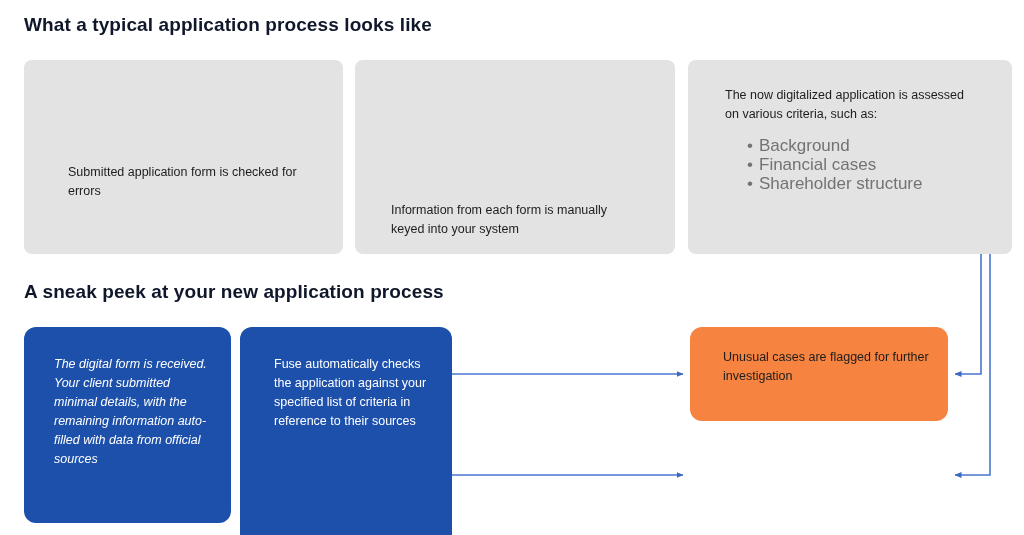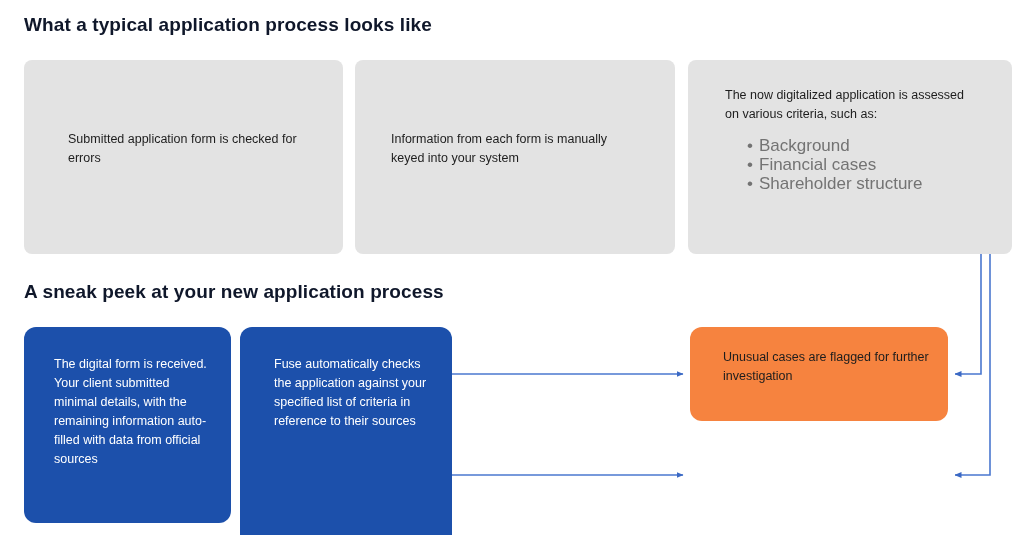--- a/index.html
+++ b/index.html
@@ -52,24 +52,24 @@
     white-space: pre-line;
   }
 
   
   .card-gray {
     background: #e3e3e3;
     top: 60px;
     height: 194px;
     border-radius: 8px;
   }
-  .card-gray .card-text { color: #1d1d1d; }
+  .card-gray .card-text { color: #1d1d1d; margin-top: 33px; }
 
   #gray-card-1 { left: 24px;  width: 319px; padding: 70px 0 0 44px; }
-  #gray-card-2 { left: 355px; width: 320px; padding: 70px 0 0 36px; }
+  #gray-card-2 { left: 355px; width: 320px; padding: 108px 0 0 36px; }
   #gray-card-3 { left: 688px; width: 324px; padding: 26px 0 0 37px; }
 
   #gray-card-1 .card-text,
   #gray-card-2 .card-text { max-width: 250px; }
 
   
   .criteria-intro {
     font-size: 12.5px;
     line-height: 19px;
     color: #1d1d1d;
@@ -103,20 +103,21 @@
   .card-blue .card-text { color: #ffffff; }
 
   .card-orange {
     background: #f6833f;
   }
   .card-orange .card-text { color: #1d1d1d; }
 
   #blue-card-1 {
     left: 24px;  top: 327px; width: 207px; height: 196px;
     padding: 28px 18px 0 30px;
+    font-style: italic;
   }
   #blue-card-2 {
     left: 240px; top: 327px; width: 212px; height: 236px;
     padding: 28px 14px 0 34px;
   }
   #orange-card-flagged {
     left: 690px; top: 327px; width: 258px; height: 94px;
     padding: 21px 16px 0 33px;
   }
   #blue-card-notified {

